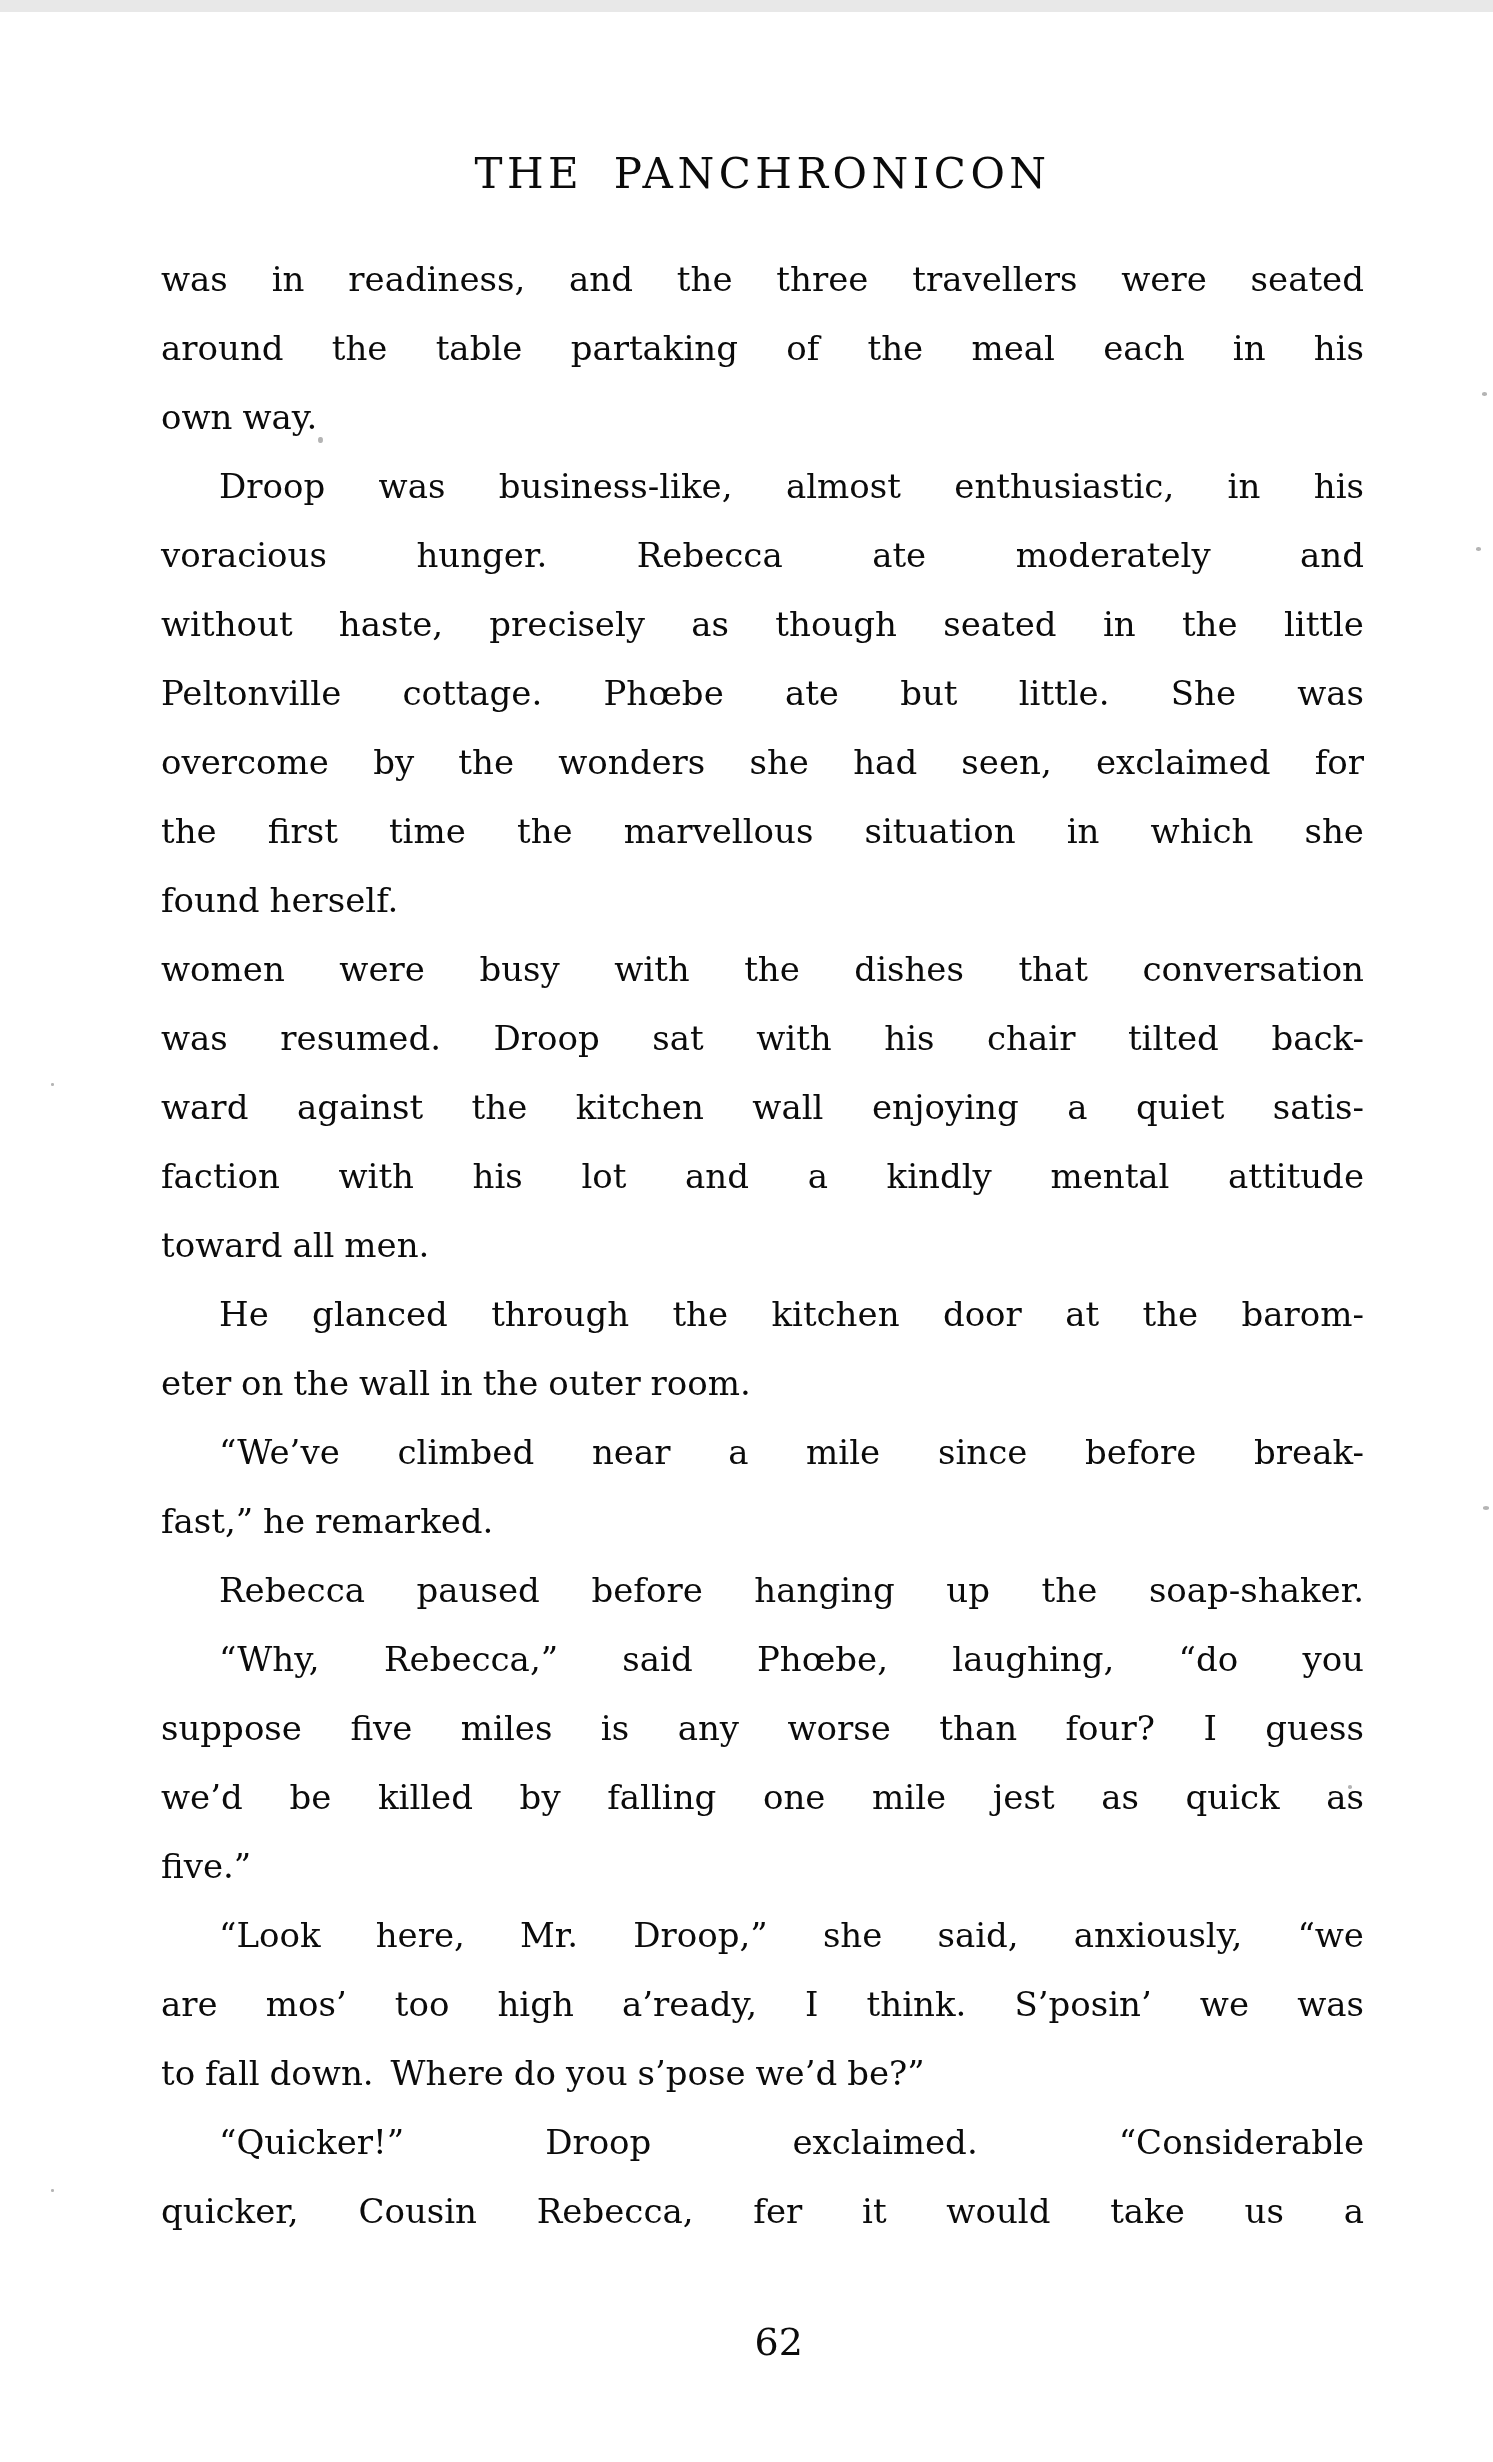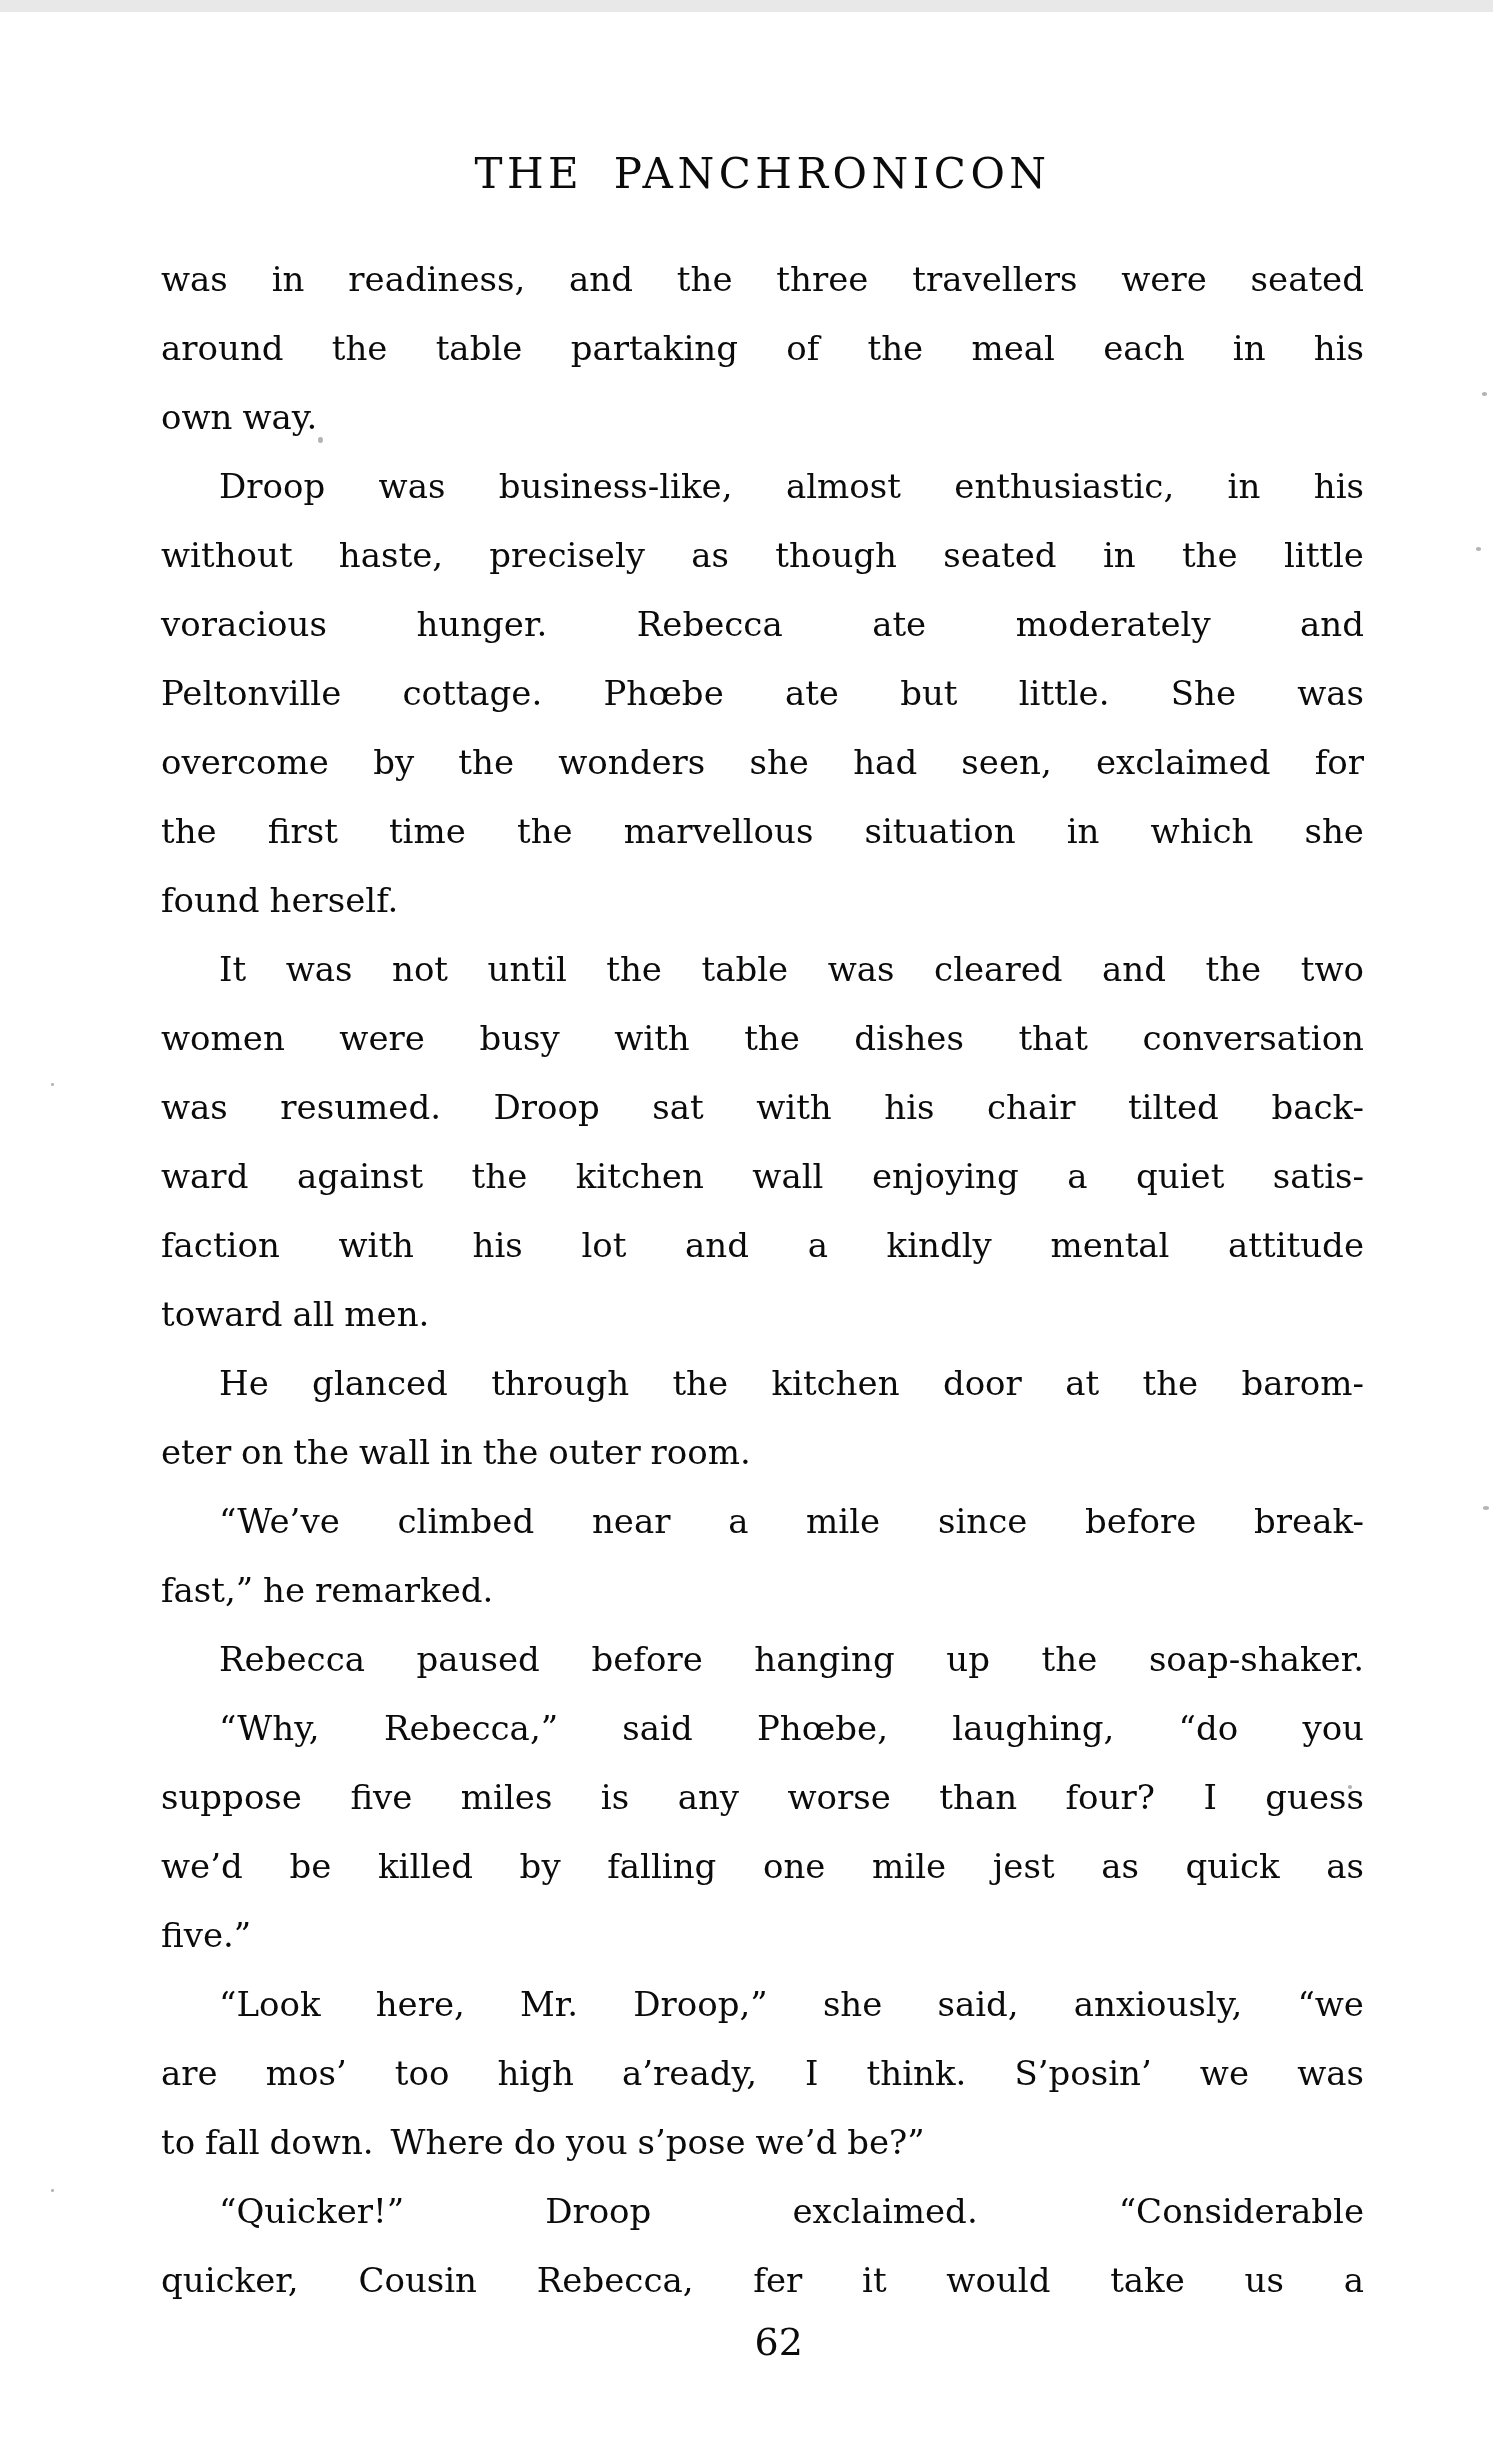--- a/index.html
+++ b/index.html
@@ -73,29 +73,28 @@
   <div class="running-head">THE PANCHRONICON</div>
 
   <div class="body-text">
       <div class="para">
         <div class="line">was in readiness, and the three travellers were seated</div>
         <div class="line">around the table partaking of the meal each in his</div>
         <div class="line rag">own way.</div>
       </div>
       <div class="para">
         <div class="line indent">Droop was business-like, almost enthusiastic, in his</div>
+        <div class="line">voracious hunger.  Rebecca ate moderately and</div>
         <div class="line">without haste, precisely as though seated in the little</div>
-        <div class="line">voracious hunger.  Rebecca ate moderately and</div>
         <div class="line">Peltonville cottage.  Phœbe ate but little.  She was</div>
         <div class="line">overcome by the wonders she had seen, exclaimed for</div>
         <div class="line">the first time the marvellous situation in which she</div>
         <div class="line rag">found herself.</div>
       </div>
       <div class="para">
-        <div class="line indent">It was not until the table was cleared and the two</div>
         <div class="line">women were busy with the dishes that conversation</div>
         <div class="line">was resumed.  Droop sat with his chair tilted back-</div>
         <div class="line">ward against the kitchen wall enjoying a quiet satis-</div>
         <div class="line">faction with his lot and a kindly mental attitude</div>
         <div class="line rag">toward all men.</div>
       </div>
       <div class="para">
         <div class="line indent">He glanced through the kitchen door at the barom-</div>
         <div class="line rag">eter on the wall in the outer room.</div>
       </div>

